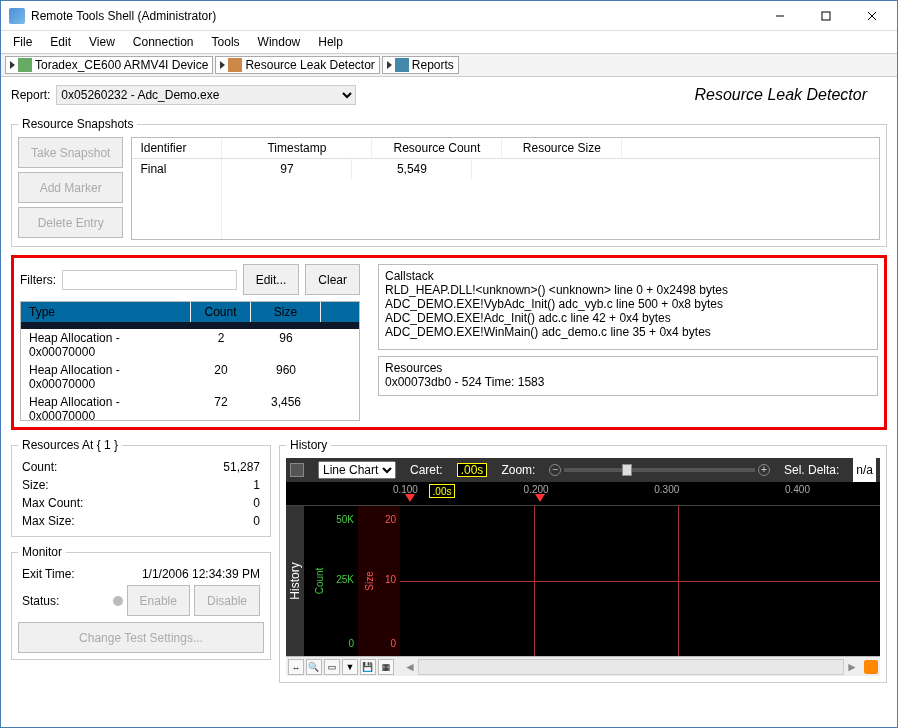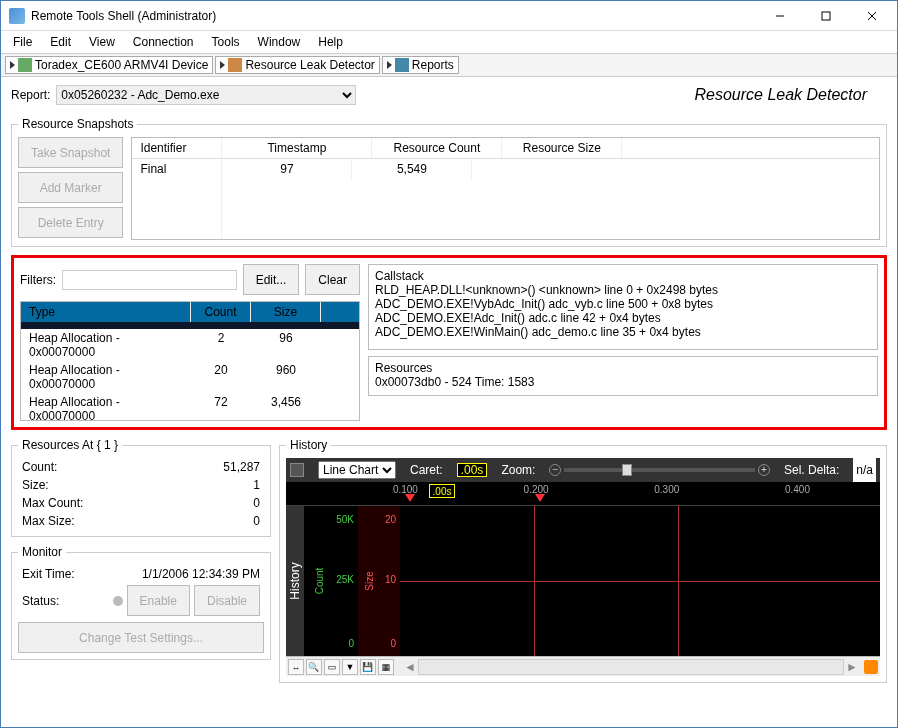--- a/index.html
+++ b/index.html
@@ -35,21 +35,21 @@
 .filterrow { display: flex; align-items: center; gap: 6px; margin-bottom: 6px; }
 .filterrow input { flex: 1; height: 20px; border: 1px solid #ccc; }
 .typetable { border: 1px solid #bbb; height: 120px; overflow-y: scroll; }
 .tt-head { display: flex; background: #0369a1; border-bottom: 7px solid #0f172a; }
 .tt-head div { padding: 3px 8px; border-right: 1px solid #eee; }
 .tt-row { display: flex; }
 .tt-row div { padding: 2px 8px; }
 .tt-row.sel { background: #0078d7; color: #fff; }
 .tc1{width:170px}.tc2{width:60px;text-align:center}.tc3{width:70px;text-align:center}
 .rightstack { flex: 1; display: flex; flex-direction: column; gap: 6px; }
-.boxpanel { border: 1px solid #bbb; padding: 4px 6px; overflow-y: scroll; }
+.boxpanel { border: 1px solid #bbb; padding: 4px 6px; overflow-y: scroll; margin-left: 10px; }
 .callstack { height: 86px; }
 .resources { height: 40px; }
 .lower { display: flex; gap: 8px; }
 .leftcol { flex: 0 0 260px; }
 .statrow { display: flex; justify-content: space-between; padding: 2px 4px; }
 .historybox { flex: 1; }
 .histtop { background: #333; color: #fff; display: flex; align-items: center; gap: 14px; padding: 2px 4px; height: 24px; }
 .histtop select { height: 18px; }
 .timeval { background: #000; border: 1px solid #ff0; color: #ff0; padding: 0 3px; display:inline-flex; align-items:center; height:14px; }
 .seldelta { background: #fff; color: #000; padding: 0 3px; height:26px; display:inline-flex; align-items:center; }

